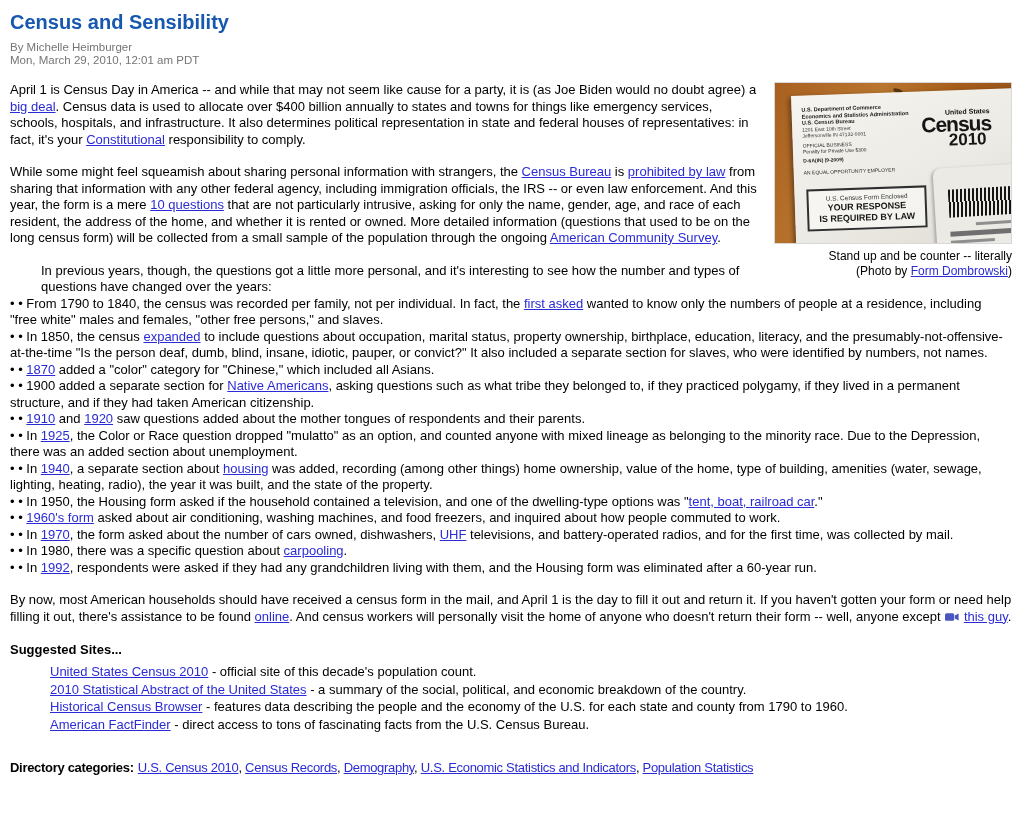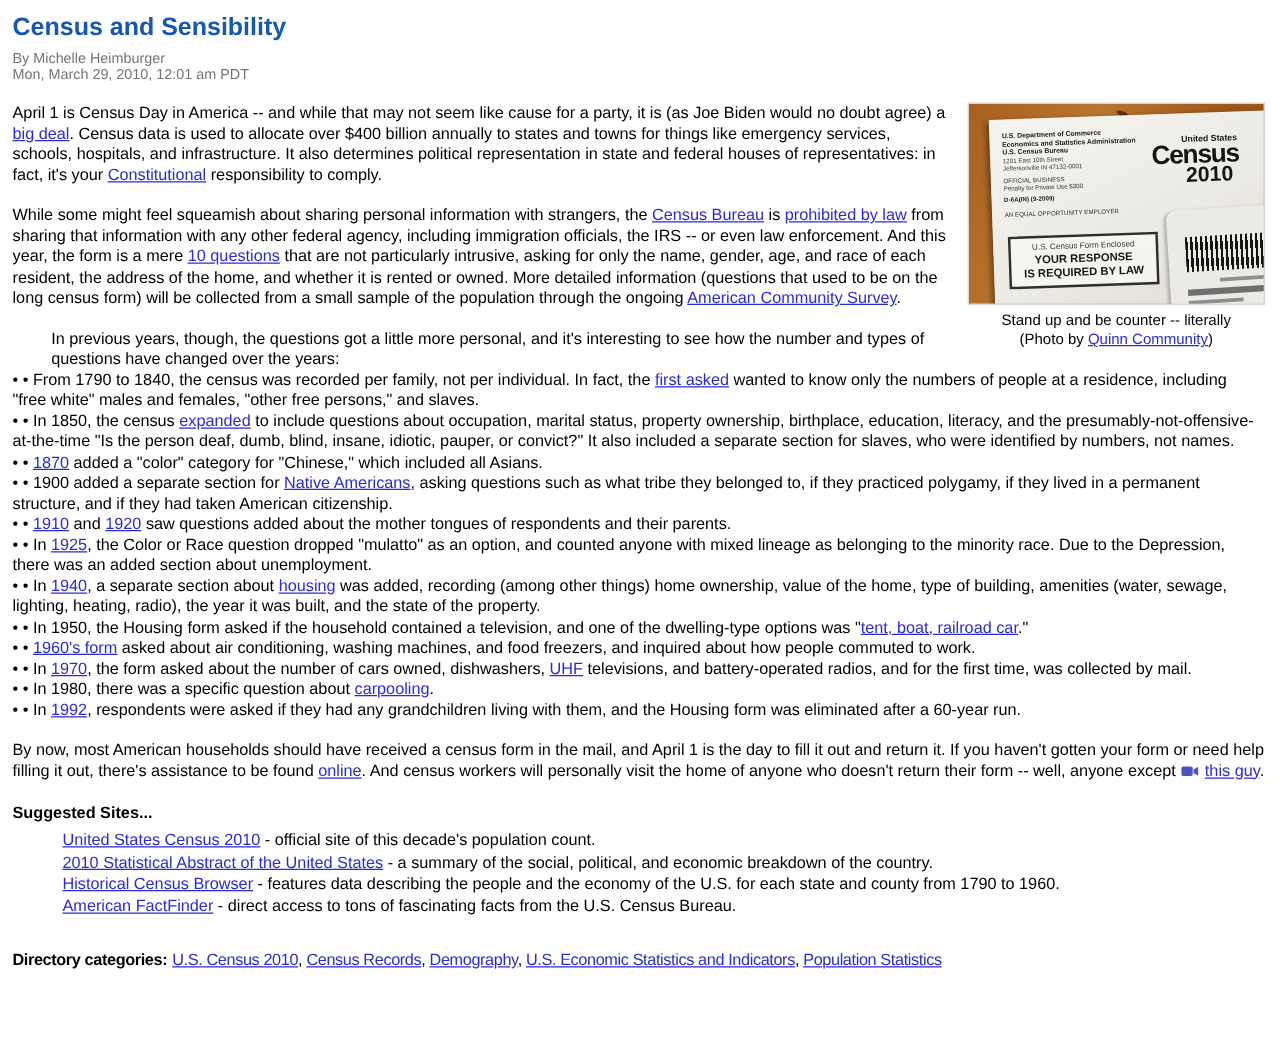--- a/index.html
+++ b/index.html
@@ -59,21 +59,21 @@
     box-shadow:-2px 1px 3px rgba(0,0,0,.25);
   }
   .barcode{
     position:absolute; left:14px; top:22px; width:94px; height:28px;
     background:repeating-linear-gradient(90deg,#141414 0 2px,#eceae5 2px 4px);
   }
   .label-line{position:absolute; background:#8f8f8f; height:3px;}
   .ll1{left:40px; top:56px; width:60px;}
   .ll2{left:14px; top:64px; width:70px; background:#6f6f6f; height:5px;}
   .ll3{left:14px; top:73px; width:44px; height:3px;}
-  figcaption{margin-top:5px;}
+  figcaption{margin-top:5px;text-align:right;}
   .cap1,.cap2{font-size:12px; line-height:15px; color:#000;}
 
   
   .sugg-heading{clear:both; font-weight:bold; margin:12px 0 6px 0;}
   .sugg-list{padding-left:40px;}
   .sugg-item{line-height:17.5px;}
   .cat-line{letter-spacing:-0.3px; line-height:16px;}
   .cat-dir{margin-top:27px;}
   .cat-label{font-weight:bold; margin-right:4px;}
 </style>
@@ -118,21 +118,21 @@
           <div class="env-label">
             <div class="barcode"></div>
             <div class="label-line ll1"></div>
             <div class="label-line ll2"></div>
             <div class="label-line ll3"></div>
           </div>
         </div>
       </div>
       <figcaption>
         <div class="cap1">Stand up and be counter -- literally</div>
-        <div class="cap2"><span>(Photo by </span><a href="#" class="lnk">Quinn Community</a><span>)</span></div>
+        <div class="cap2"><span>(Photo by </span><a href="#" class="lnk">Form Dombrowski</a><span>)</span></div>
       </figcaption>
     </figure>
 
     <div>
         <div class="para"><span>April 1 is Census Day in America -- and while that may not seem like cause for a party, it is (as Joe Biden would no doubt agree) a </span><a href="#" class="lnk">big deal</a><span>. Census data is used to allocate over $400 billion annually to states and towns for things like emergency services, schools, hospitals, and infrastructure. It also determines political representation in state and federal houses of representatives: in fact, it's your </span><a href="#" class="lnk">Constitutional</a><span> responsibility to comply.</span></div>
         <div class="para"><span>While some might feel squeamish about sharing personal information with strangers, the </span><a href="#" class="lnk">Census Bureau</a><span> is </span><a href="#" class="lnk">prohibited by law</a><span> from sharing that information with any other federal agency, including immigration officials, the IRS -- or even law enforcement. And this year, the form is a mere </span><a href="#" class="lnk">10 questions</a><span> that are not particularly intrusive, asking for only the name, gender, age, and race of each resident, the address of the home, and whether it is rented or owned. More detailed information (questions that used to be on the long census form) will be collected from a small sample of the population through the ongoing </span><a href="#" class="lnk">American Community Survey</a><span>.</span></div>
         <div class="para" style="margin-bottom: 0px; margin-left: 31px;"><span>In previous years, though, the questions got a little more personal, and it's interesting to see how the number and types of questions have changed over the years:</span></div>
         <div class="bullet"><span>• • From 1790 to 1840, the census was recorded per family, not per individual. In fact, the </span><a href="#" class="lnk">first asked</a><span> wanted to know only the numbers of people at a residence, including "free white" males and females, "other free persons," and slaves.</span></div>
         <div class="bullet"><span>• • In 1850, the census </span><a href="#" class="lnk">expanded</a><span> to include questions about occupation, marital status, property ownership, birthplace, education, literacy, and the presumably-not-offensive-at-the-time "Is the person deaf, dumb, blind, insane, idiotic, pauper, or convict?" It also included a separate section for slaves, who were identified by numbers, not names.</span></div>
         <div class="bullet"><span>• • </span><a href="#" class="lnk">1870</a><span> added a "color" category for "Chinese," which included all Asians.</span></div>

